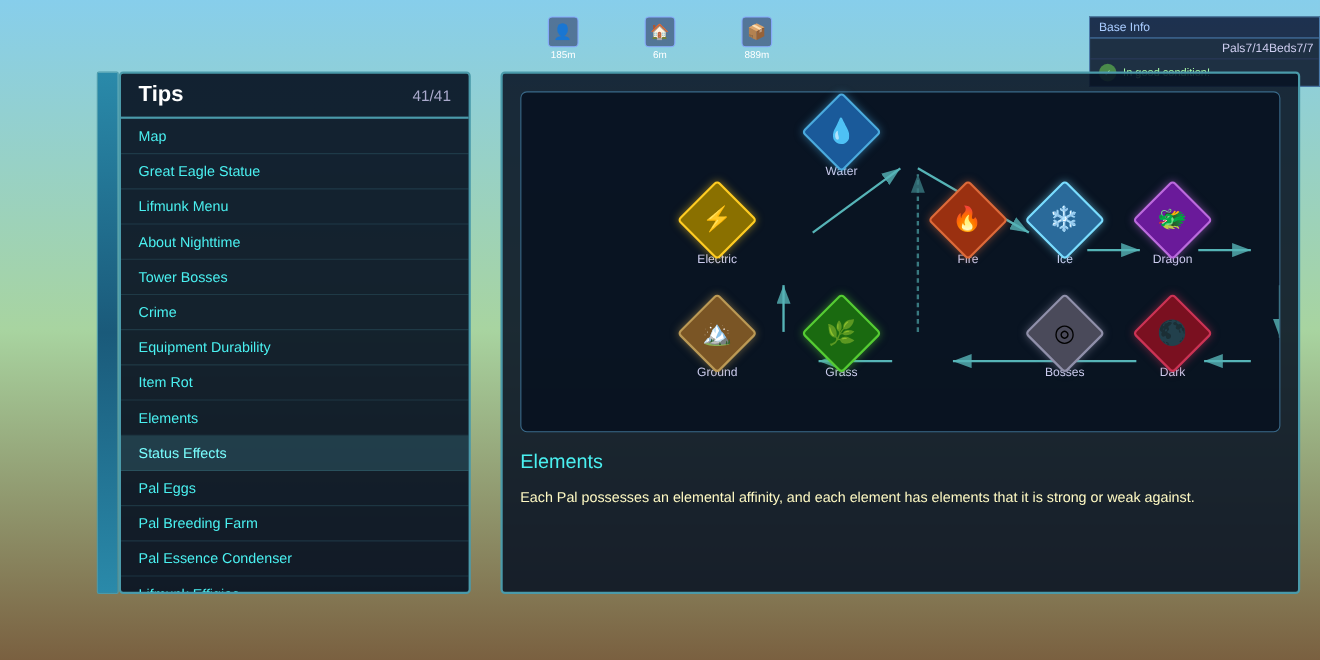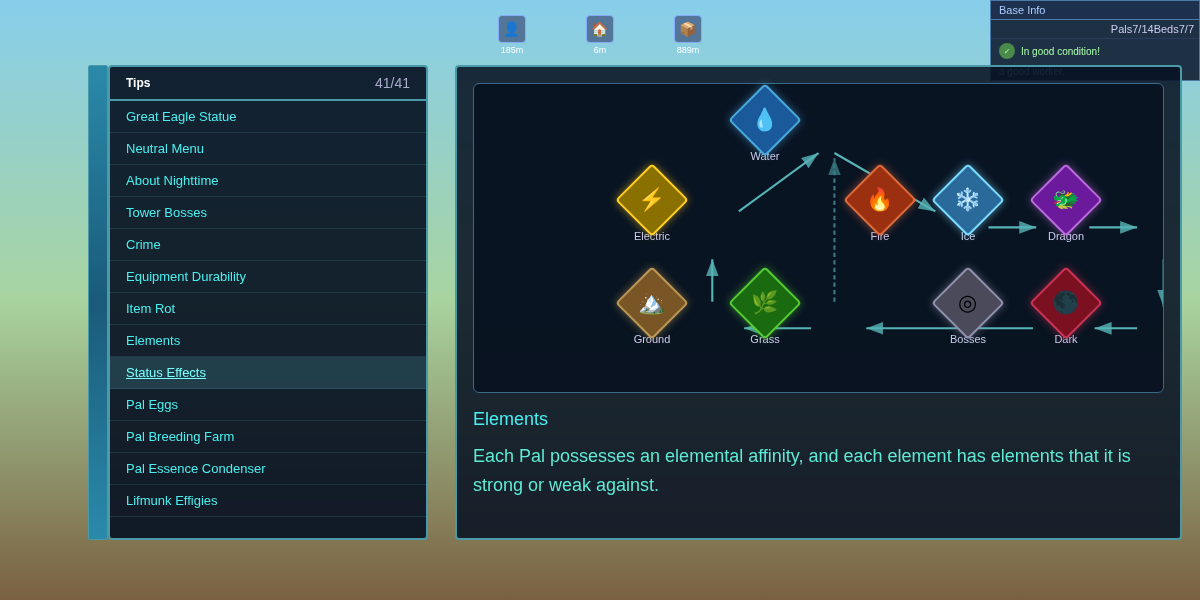--- a/index.html
+++ b/index.html
@@ -51,21 +51,21 @@
       display: flex;
       align-items: center;
       justify-content: center;
       font-size: 14px;
       margin-bottom: 2px;
     }
 
     
     .base-info-panel {
       position: absolute;
-      top: 0;
+      top: 15px;
       right: 0;
       width: 210px;
       background: rgba(10,20,40,0.85);
       border: 1px solid #4a7aaa;
       z-index: 20;
       font-size: 11px;
       color: #cce;
     }
 
     .base-info-title {
@@ -121,21 +121,21 @@
     .tips-header {
       display: flex;
       justify-content: space-between;
       align-items: center;
       padding: 8px 16px;
       border-bottom: 2px solid #4a9aaa;
     }
 
     .tips-title {
       color: #ffffff;
-      font-size: 12px;
+      font-size: 20px;
       font-weight: bold;
     }
 
     .tips-count {
       color: #aaaacc;
       font-size: 14px;
     }
 
     .tips-list {
       overflow-y: auto;
@@ -151,21 +151,20 @@
       color: #4af0f0;
       font-size: 13px;
       cursor: pointer;
       border-bottom: 1px solid rgba(74,154,170,0.2);
       transition: background 0.1s;
     }
 
     .tip-item.active {
       background: rgba(74,154,170,0.25);
       color: #7affff;
-      text-decoration: underline;
     }
 
     
     .content-panel {
       position: absolute;
       top: 65px;
       left: 455px;
       right: 18px;
       bottom: 60px;
       background: rgba(8,18,35,0.88);
@@ -233,22 +232,22 @@
 
     
     .content-section-title {
       color: #4af0f0;
       font-size: 18px;
       margin-bottom: 12px;
       font-weight: normal;
     }
 
     .content-text {
-      color: #5eead4;
-      font-size: 18px;
+      color: #fef9c3;
+      font-size: 13px;
       line-height: 1.6;
     }
 
     
     .left-border-deco {
       position: absolute;
       top: 65px;
       left: 88px;
       bottom: 60px;
       width: 20px;
@@ -283,35 +282,33 @@
   <div class="base-info-row">
     <span>Pals</span>
     <span>7/14</span>
     <span style="">Beds</span>
     <span>7/7</span>
   </div>
   <div class="base-info-status">
     <div class="status-dot">✓</div>
     <span>In good condition!</span>
   </div>
-  <div style="padding:3px 8px; font-size:10px; color:#88aacc;">
-    <span>a good worker.</span>
-  </div>
 </div>
 
 <div class="left-border-deco"></div>
 
 <div class="tips-panel">
   <div class="tips-header">
     <span class="tips-title">Tips</span>
     <span class="tips-count">41/41</span>
   </div>
   <div class="tips-list" id="tips-list">
+  <div class="tip-item">Map</div>
       <div class="tip-item">Great Eagle Statue</div>
-      <div class="tip-item">Neutral Menu</div>
+      <div class="tip-item">Lifmunk Menu</div>
       <div class="tip-item">About Nighttime</div>
       <div class="tip-item">Tower Bosses</div>
       <div class="tip-item">Crime</div>
       <div class="tip-item">Equipment Durability</div>
       <div class="tip-item">Item Rot</div>
       <div class="tip-item">Elements</div>
       <div class="tip-item active">Status Effects</div>
       <div class="tip-item">Pal Eggs</div>
       <div class="tip-item">Pal Breeding Farm</div>
       <div class="tip-item">Pal Essence Condenser</div>

